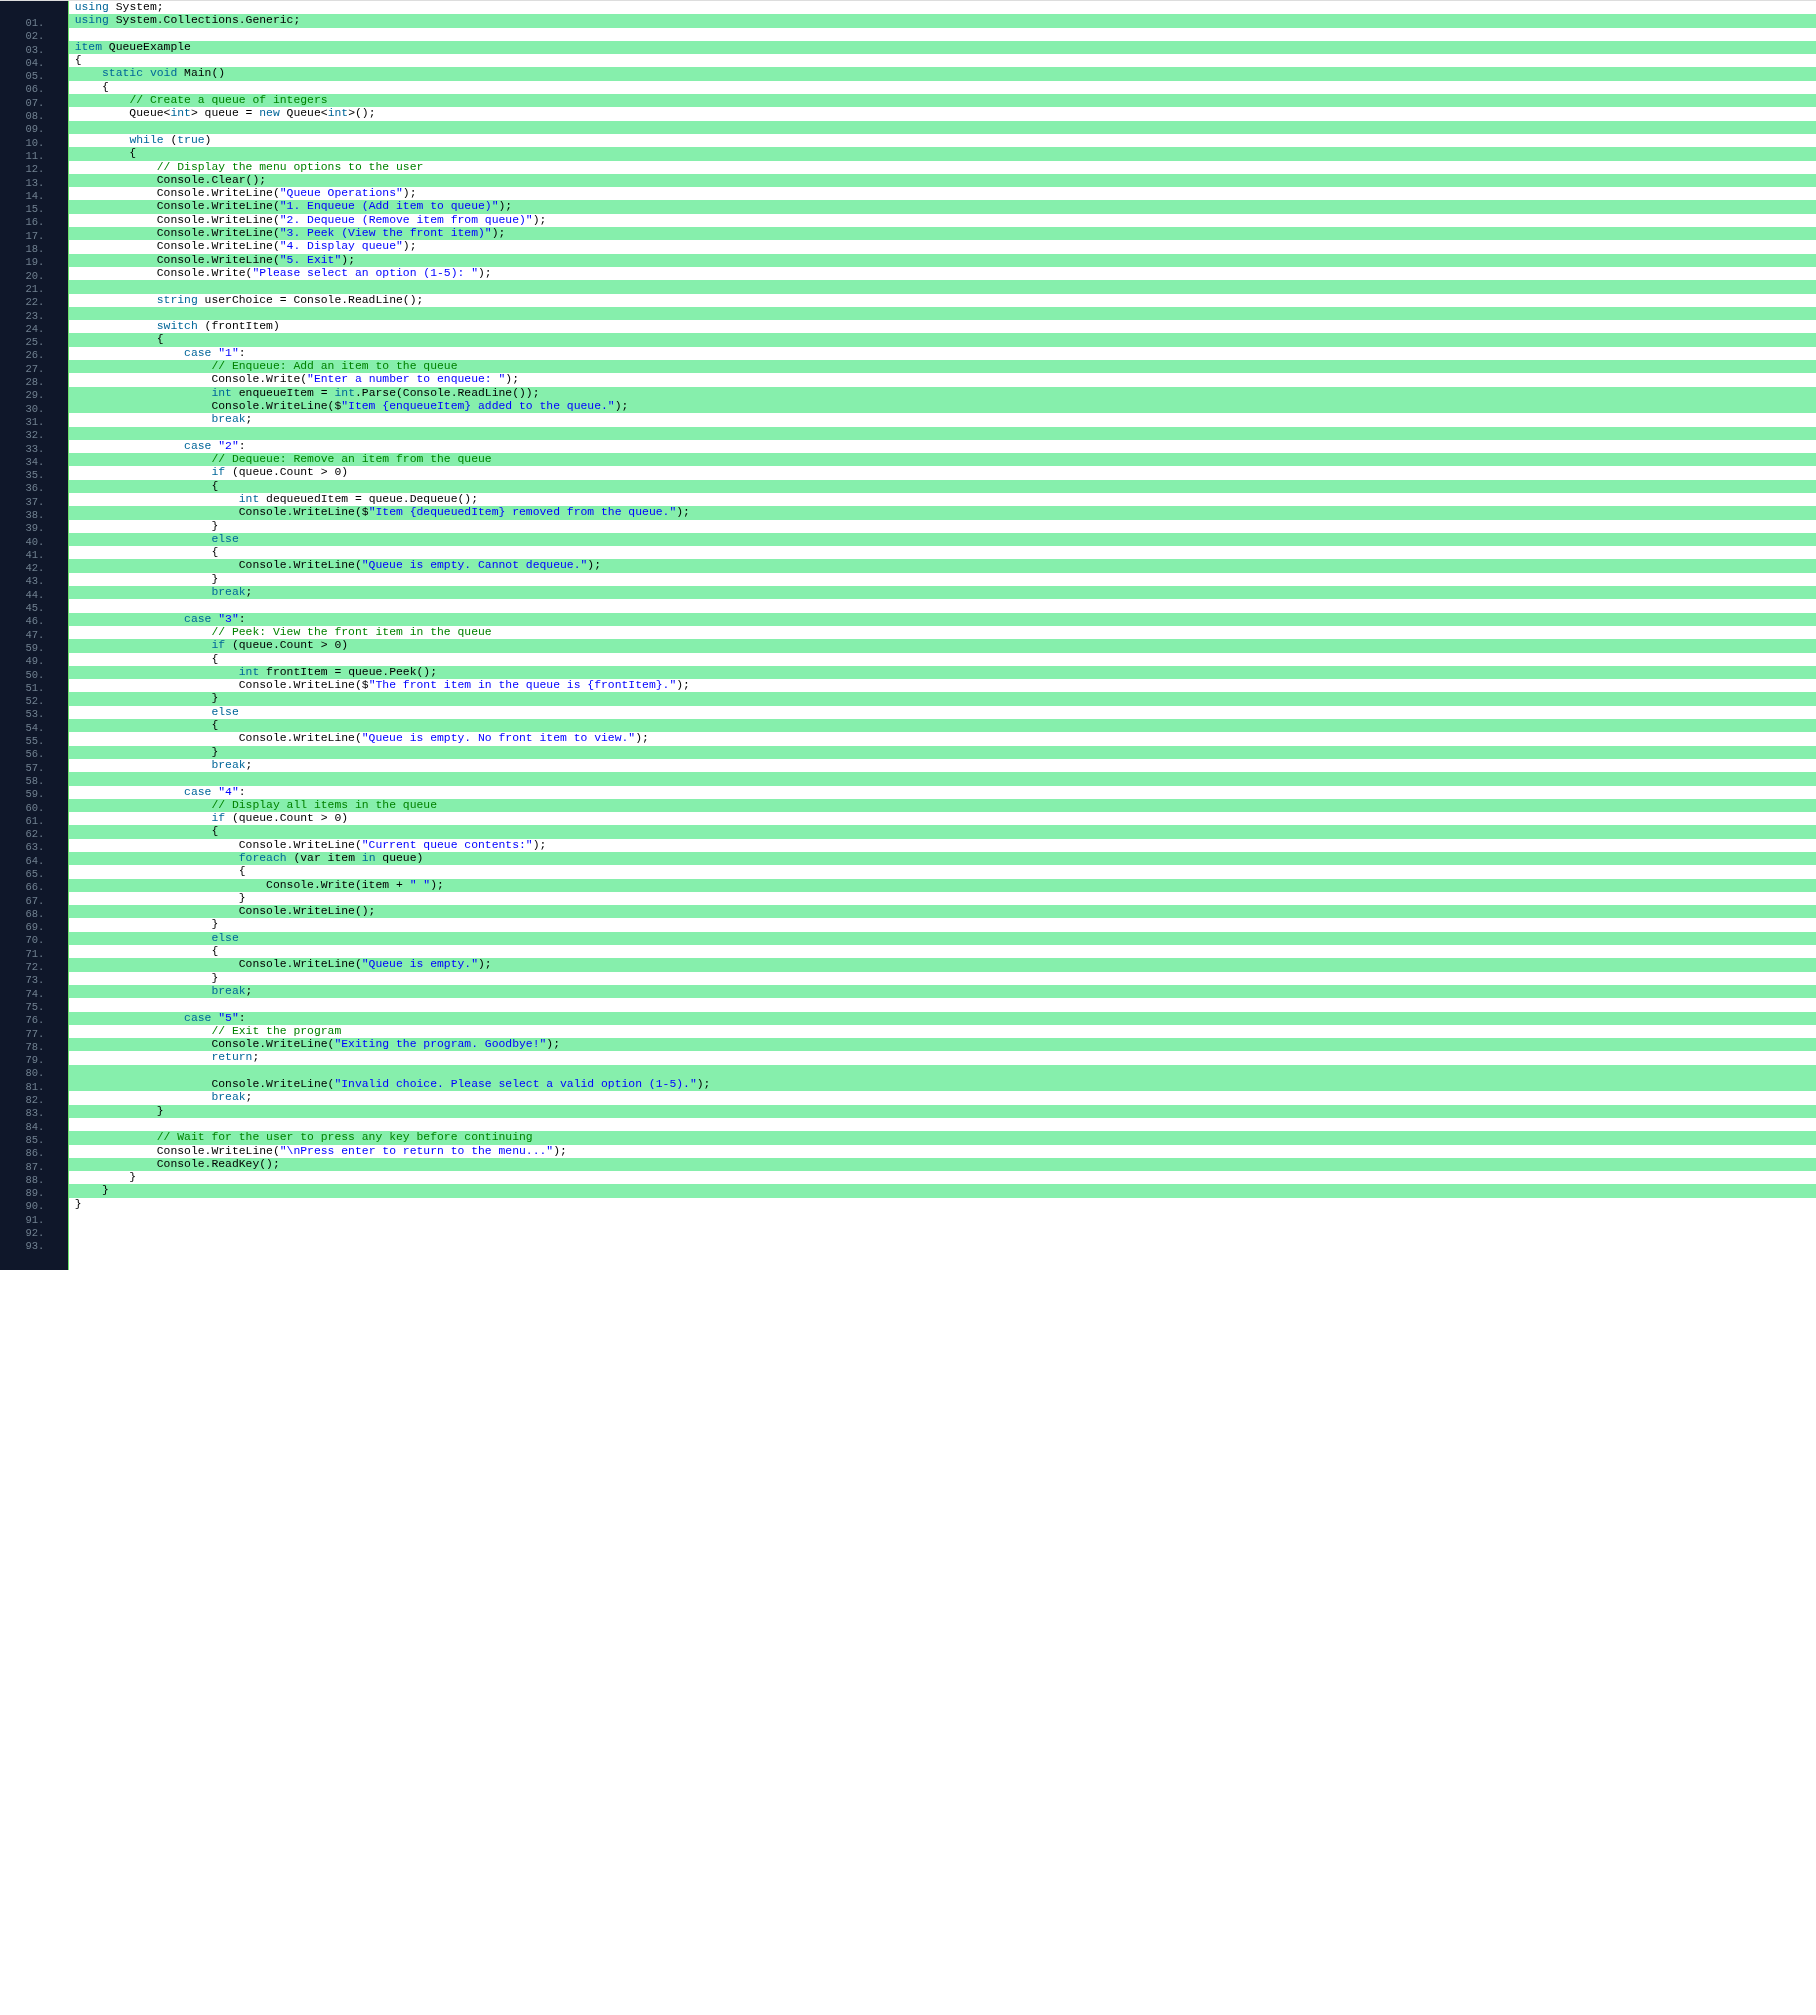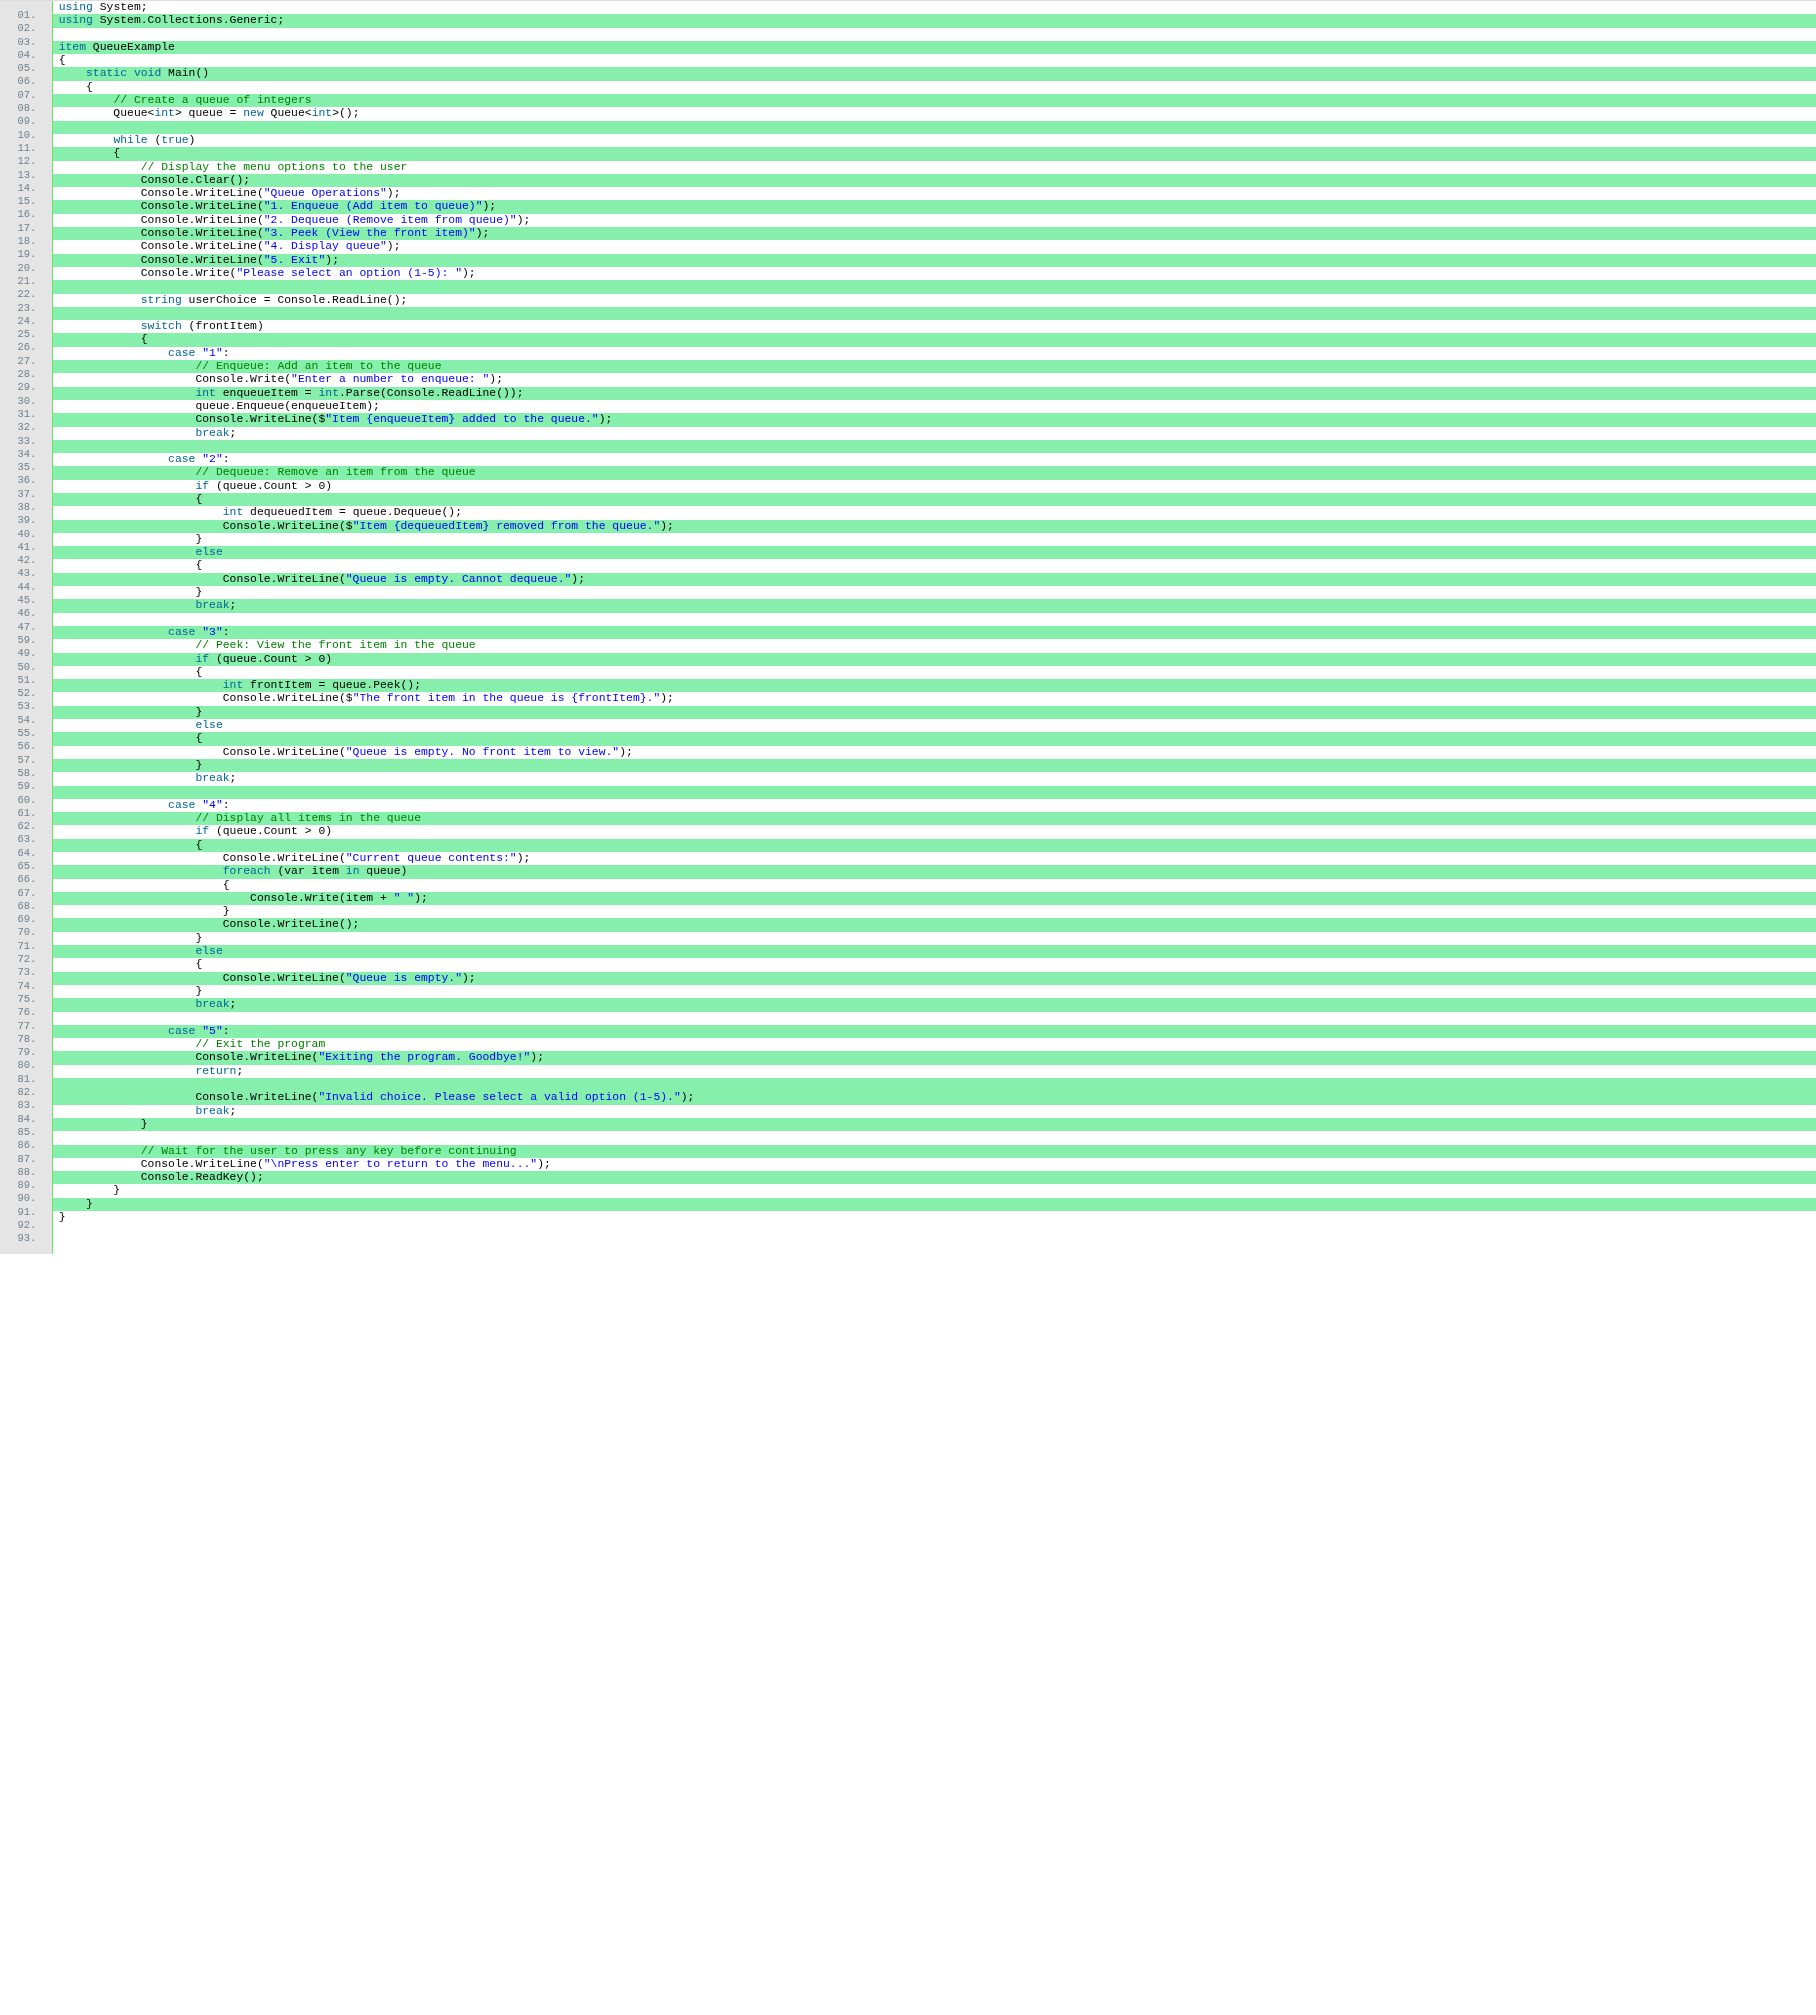--- a/index.html
+++ b/index.html
@@ -8,25 +8,25 @@
     font-family: Consolas, 'Courier New', monospace;
     font-size: 11.4px;
     background: #fff;
     color: #000;
   }
   .code-container {
     display: flex;
     border-top: 1px solid #ddd;
   }
   .gutter {
-    background: #e5e5e5;
+    background: #0f172a;
     color: #708090;
     text-align: center;
     user-select: none;
-    padding: 8px;
+    padding: 16px;
     border-right: 1.9px solid #6ce26c;
   }
   .gutter .ln {
     padding: 0 7.6px 0 9.5px;
     height: 13.3px;
     line-height: 13.3px;
     font-size: 10.5px;
   }
   .code {
     flex: 1;
@@ -169,21 +169,20 @@
       <div class="line"><span class="plain">            Console.Write(</span><span class="str">"Please select an option (1-5): "</span><span class="plain">);</span></div>
       <div class="line alt"><span class="plain"> </span></div>
       <div class="line"><span class="plain">            </span><span class="kw">string</span><span class="plain"> userChoice = Console.ReadLine();</span></div>
       <div class="line alt"><span class="plain"> </span></div>
       <div class="line"><span class="plain">            </span><span class="kw">switch</span><span class="plain"> (frontItem)</span></div>
       <div class="line alt"><span class="plain">            {</span></div>
       <div class="line"><span class="plain">                </span><span class="kw">case</span><span class="plain"> </span><span class="str">"1"</span><span class="plain">:</span></div>
       <div class="line alt"><span class="plain">                    </span><span class="cm">// Enqueue: Add an item to the queue</span></div>
       <div class="line"><span class="plain">                    Console.Write(</span><span class="str">"Enter a number to enqueue: "</span><span class="plain">);</span></div>
       <div class="line alt"><span class="plain">                    </span><span class="kw">int</span><span class="plain"> enqueueItem = </span><span class="kw">int</span><span class="plain">.Parse(Console.ReadLine());</span></div>
-      <div class="line"><span class="plain">                    queue.Enqueue(enqueueItem);</span></div>
       <div class="line alt"><span class="plain">                    Console.WriteLine($</span><span class="str">"Item {enqueueItem} added to the queue."</span><span class="plain">);</span></div>
       <div class="line"><span class="plain">                    </span><span class="kw">break</span><span class="plain">;</span></div>
       <div class="line alt"><span class="plain"> </span></div>
       <div class="line"><span class="plain">                </span><span class="kw">case</span><span class="plain"> </span><span class="str">"2"</span><span class="plain">:</span></div>
       <div class="line alt"><span class="plain">                    </span><span class="cm">// Dequeue: Remove an item from the queue</span></div>
       <div class="line"><span class="plain">                    </span><span class="kw">if</span><span class="plain"> (queue.Count &gt; 0)</span></div>
       <div class="line alt"><span class="plain">                    {</span></div>
       <div class="line"><span class="plain">                        </span><span class="kw">int</span><span class="plain"> dequeuedItem = queue.Dequeue();</span></div>
       <div class="line alt"><span class="plain">                        Console.WriteLine($</span><span class="str">"Item {dequeuedItem} removed from the queue."</span><span class="plain">);</span></div>
       <div class="line"><span class="plain">                    }</span></div>

